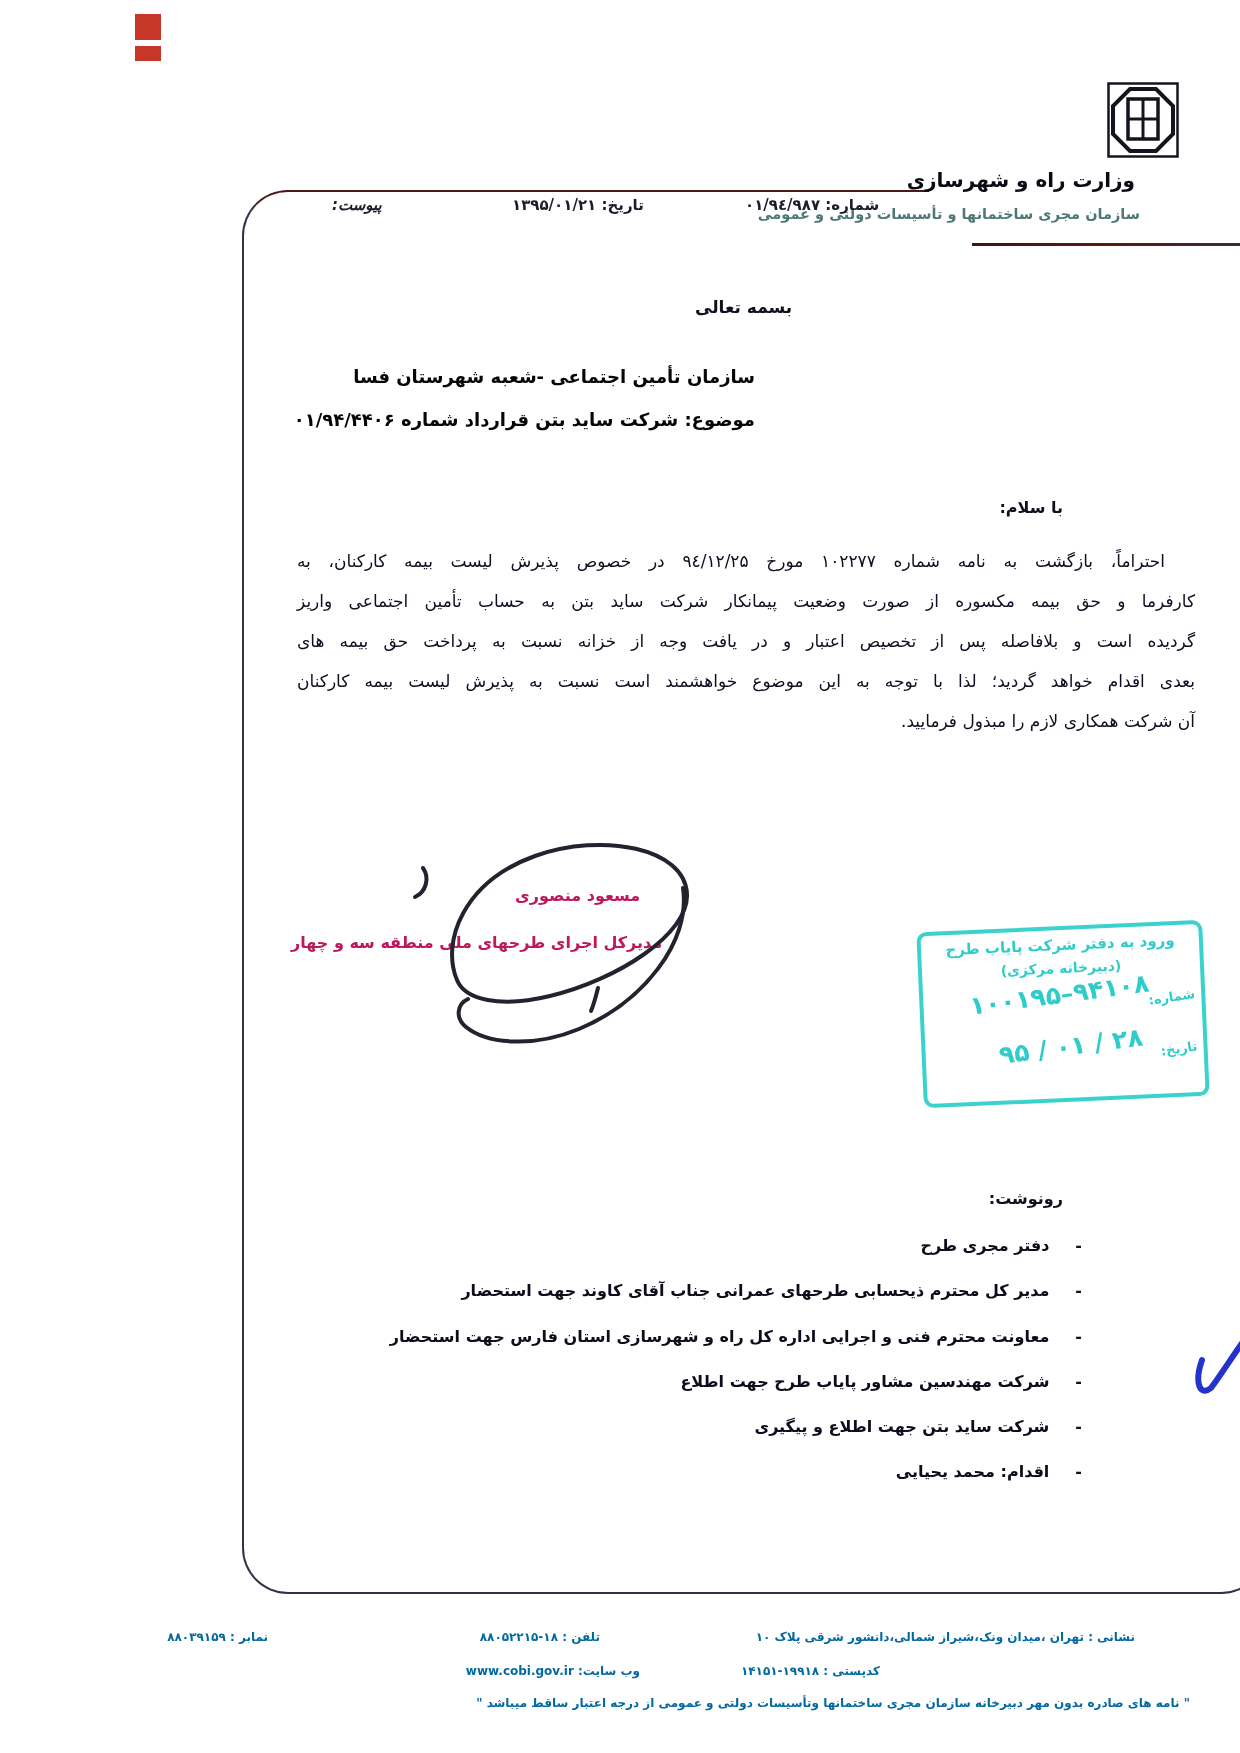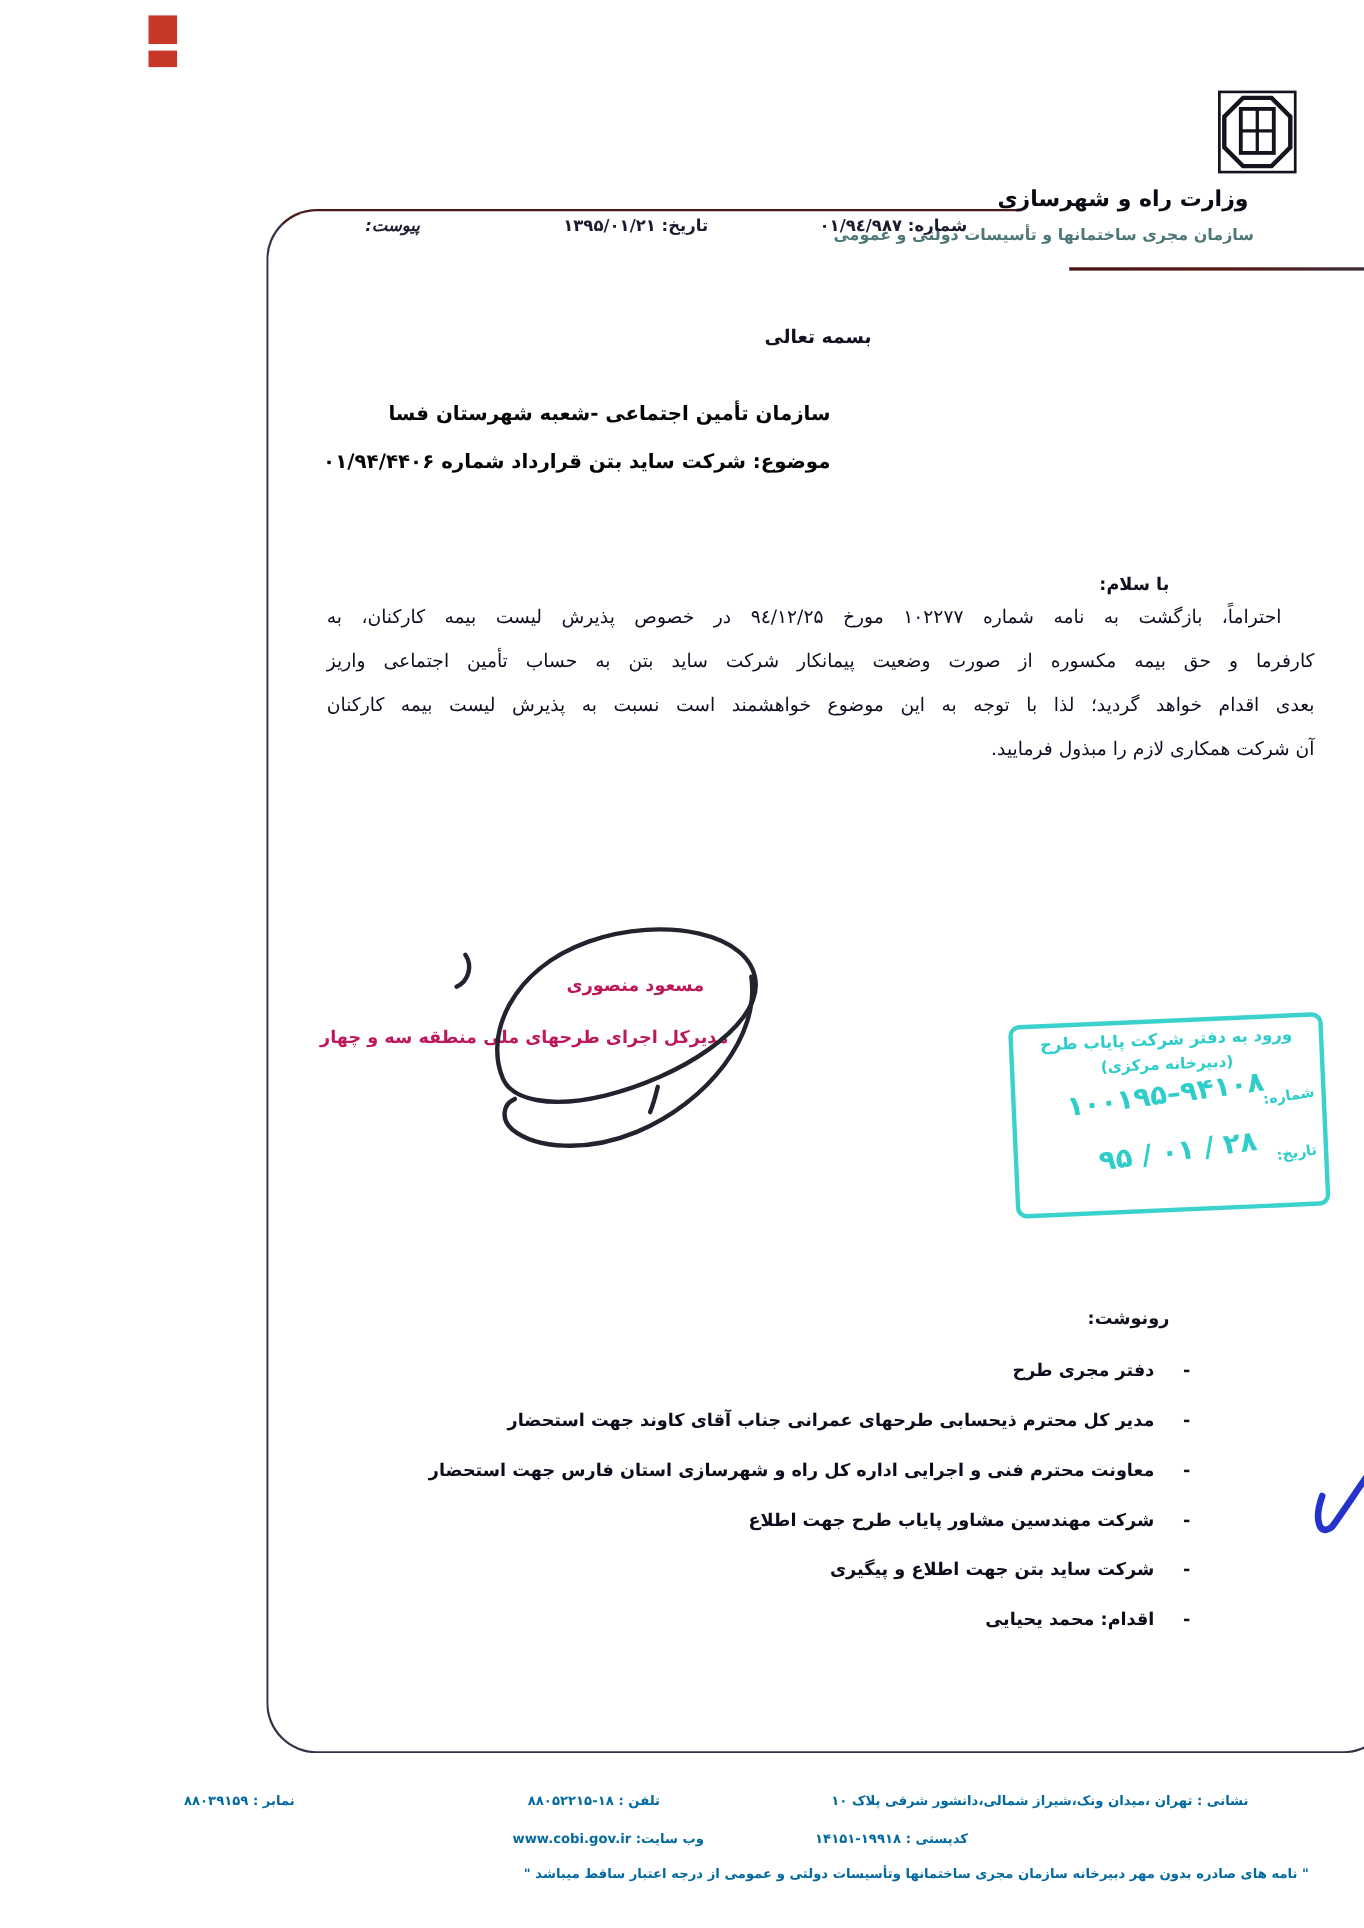--- a/index.html
+++ b/index.html
@@ -90,25 +90,26 @@
     <span>۱۳۹۵/۰۱/۲۱</span>
   </div>
   <div class="abs z hfield" style="left:205px;top:196px;font-style:italic;">
     <span>پیوست:</span>
   </div>
 
   <div class="abs z" id="basmala" style="left:568px;top:297px;text-align:center;">بسمه تعالی</div>
   <div class="abs z head-line" style="right:485px;top:366px;">سازمان تأمین اجتماعی -شعبه شهرستان فسا</div>
   <div class="abs z head-line" style="right:485px;top:409px;">موضوع:  شرکت ساید بتن قرارداد شماره ۰۱/۹۴/۴۴۰۶</div>
 
-  <div class="abs z" id="salutation" style="right:177px;top:521px;">با سلام:</div>
+  <div class="abs z" id="salutation" style="right:177px;top:498px;">با سلام:</div>
 
   <div id="body-text">
     <div class="body-line first">احتراماً، بازگشت به نامه شماره ۱۰۲۲۷۷ مورخ ۹٤/۱۲/۲۵ در خصوص پذیرش لیست بیمه کارکنان، به</div>
     <div class="body-line">کارفرما و حق بیمه مکسوره از صورت وضعیت پیمانکار شرکت ساید بتن به حساب تأمین اجتماعی واریز</div>
+    <div class="body-line">گردیده است و بلافاصله پس از تخصیص اعتبار و در یافت وجه از خزانه نسبت به پرداخت حق بیمه های</div>
     <div class="body-line">بعدی اقدام خواهد گردید؛ لذا با توجه به این موضوع خواهشمند است نسبت به پذیرش لیست بیمه کارکنان</div>
     <div class="body-line last">آن شرکت همکاری لازم را مبذول فرمایید.</div>
   </div>
 
   <div class="abs" style="left:218px;top:830px;z-index:6;">
     <svg width="360" height="220" viewBox="0 0 360 220" fill="none">
       <g stroke="#23232f" stroke-width="4" stroke-linecap="round" fill="none">
         <path d="M 78 38 C 85 48, 81 62, 70 67"></path>
         <path d="M 112 150 C 96 112, 118 52, 190 26 C 258 2, 340 18, 342 64 C 344 104, 272 150, 205 166 C 155 178, 120 170, 112 150"></path>
         <path d="M 338 58 C 346 112, 298 172, 234 199 C 188 218, 142 214, 121 197 C 110 188, 112 174, 123 169"></path>

